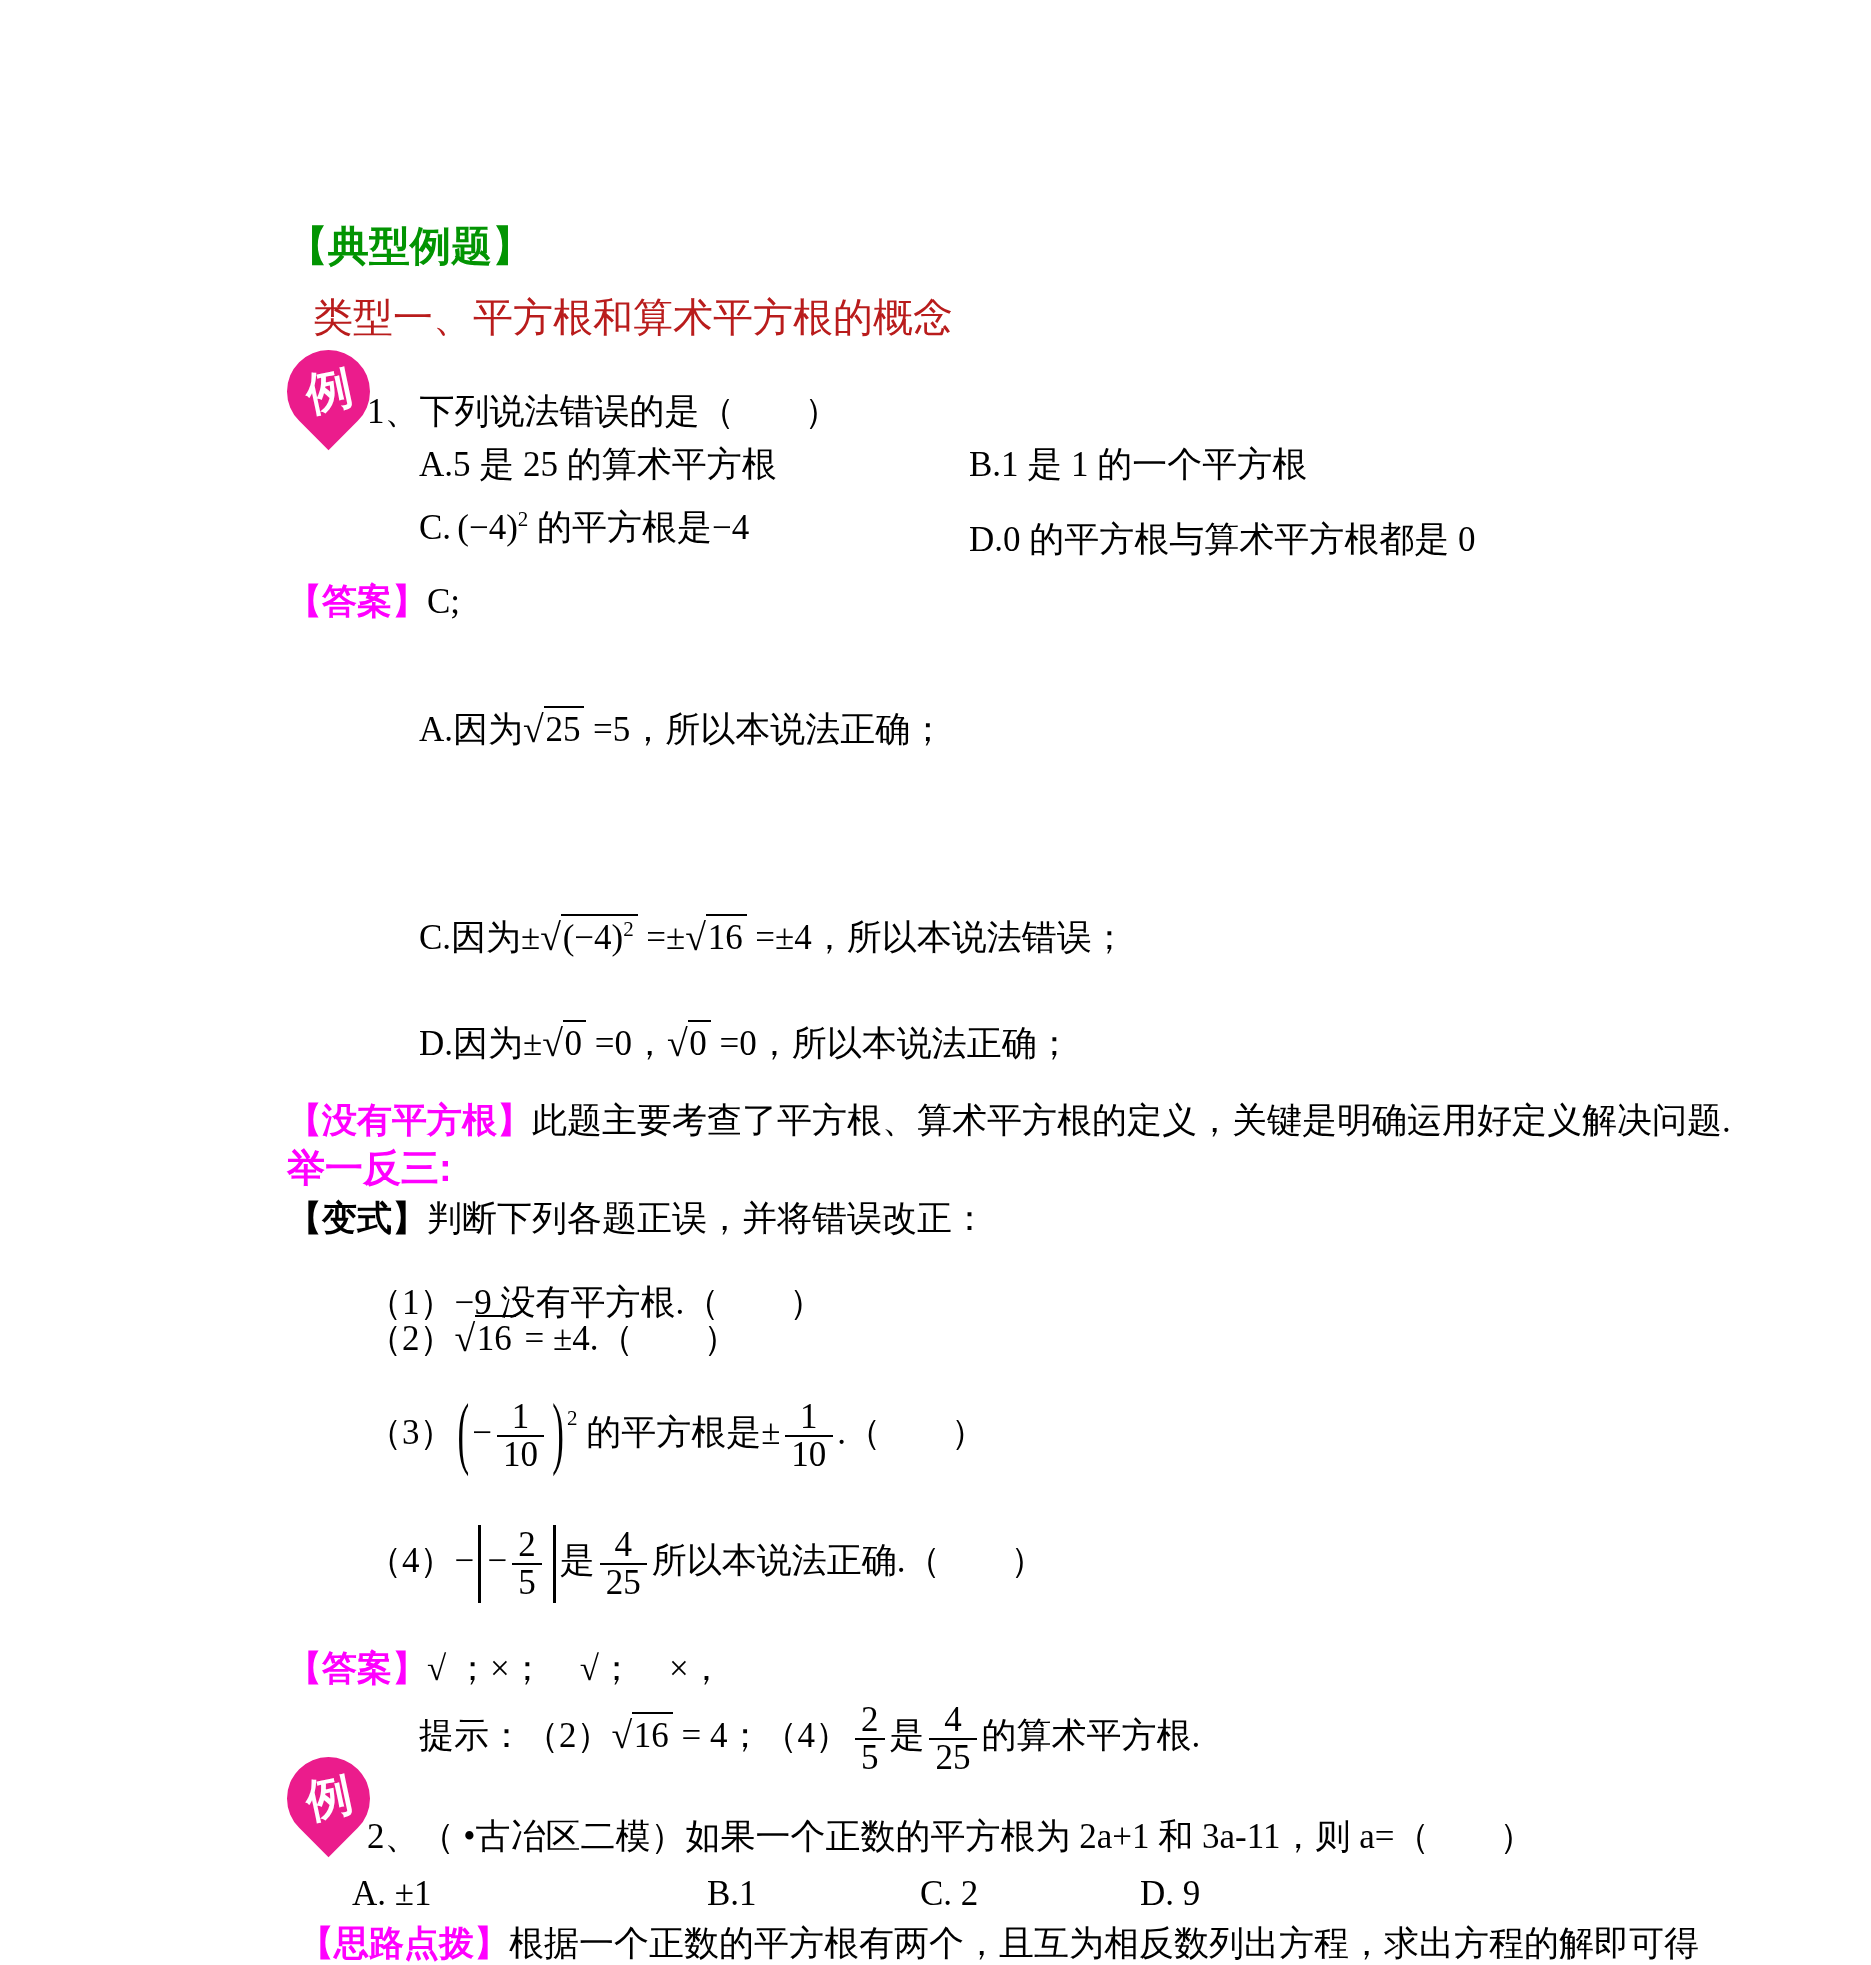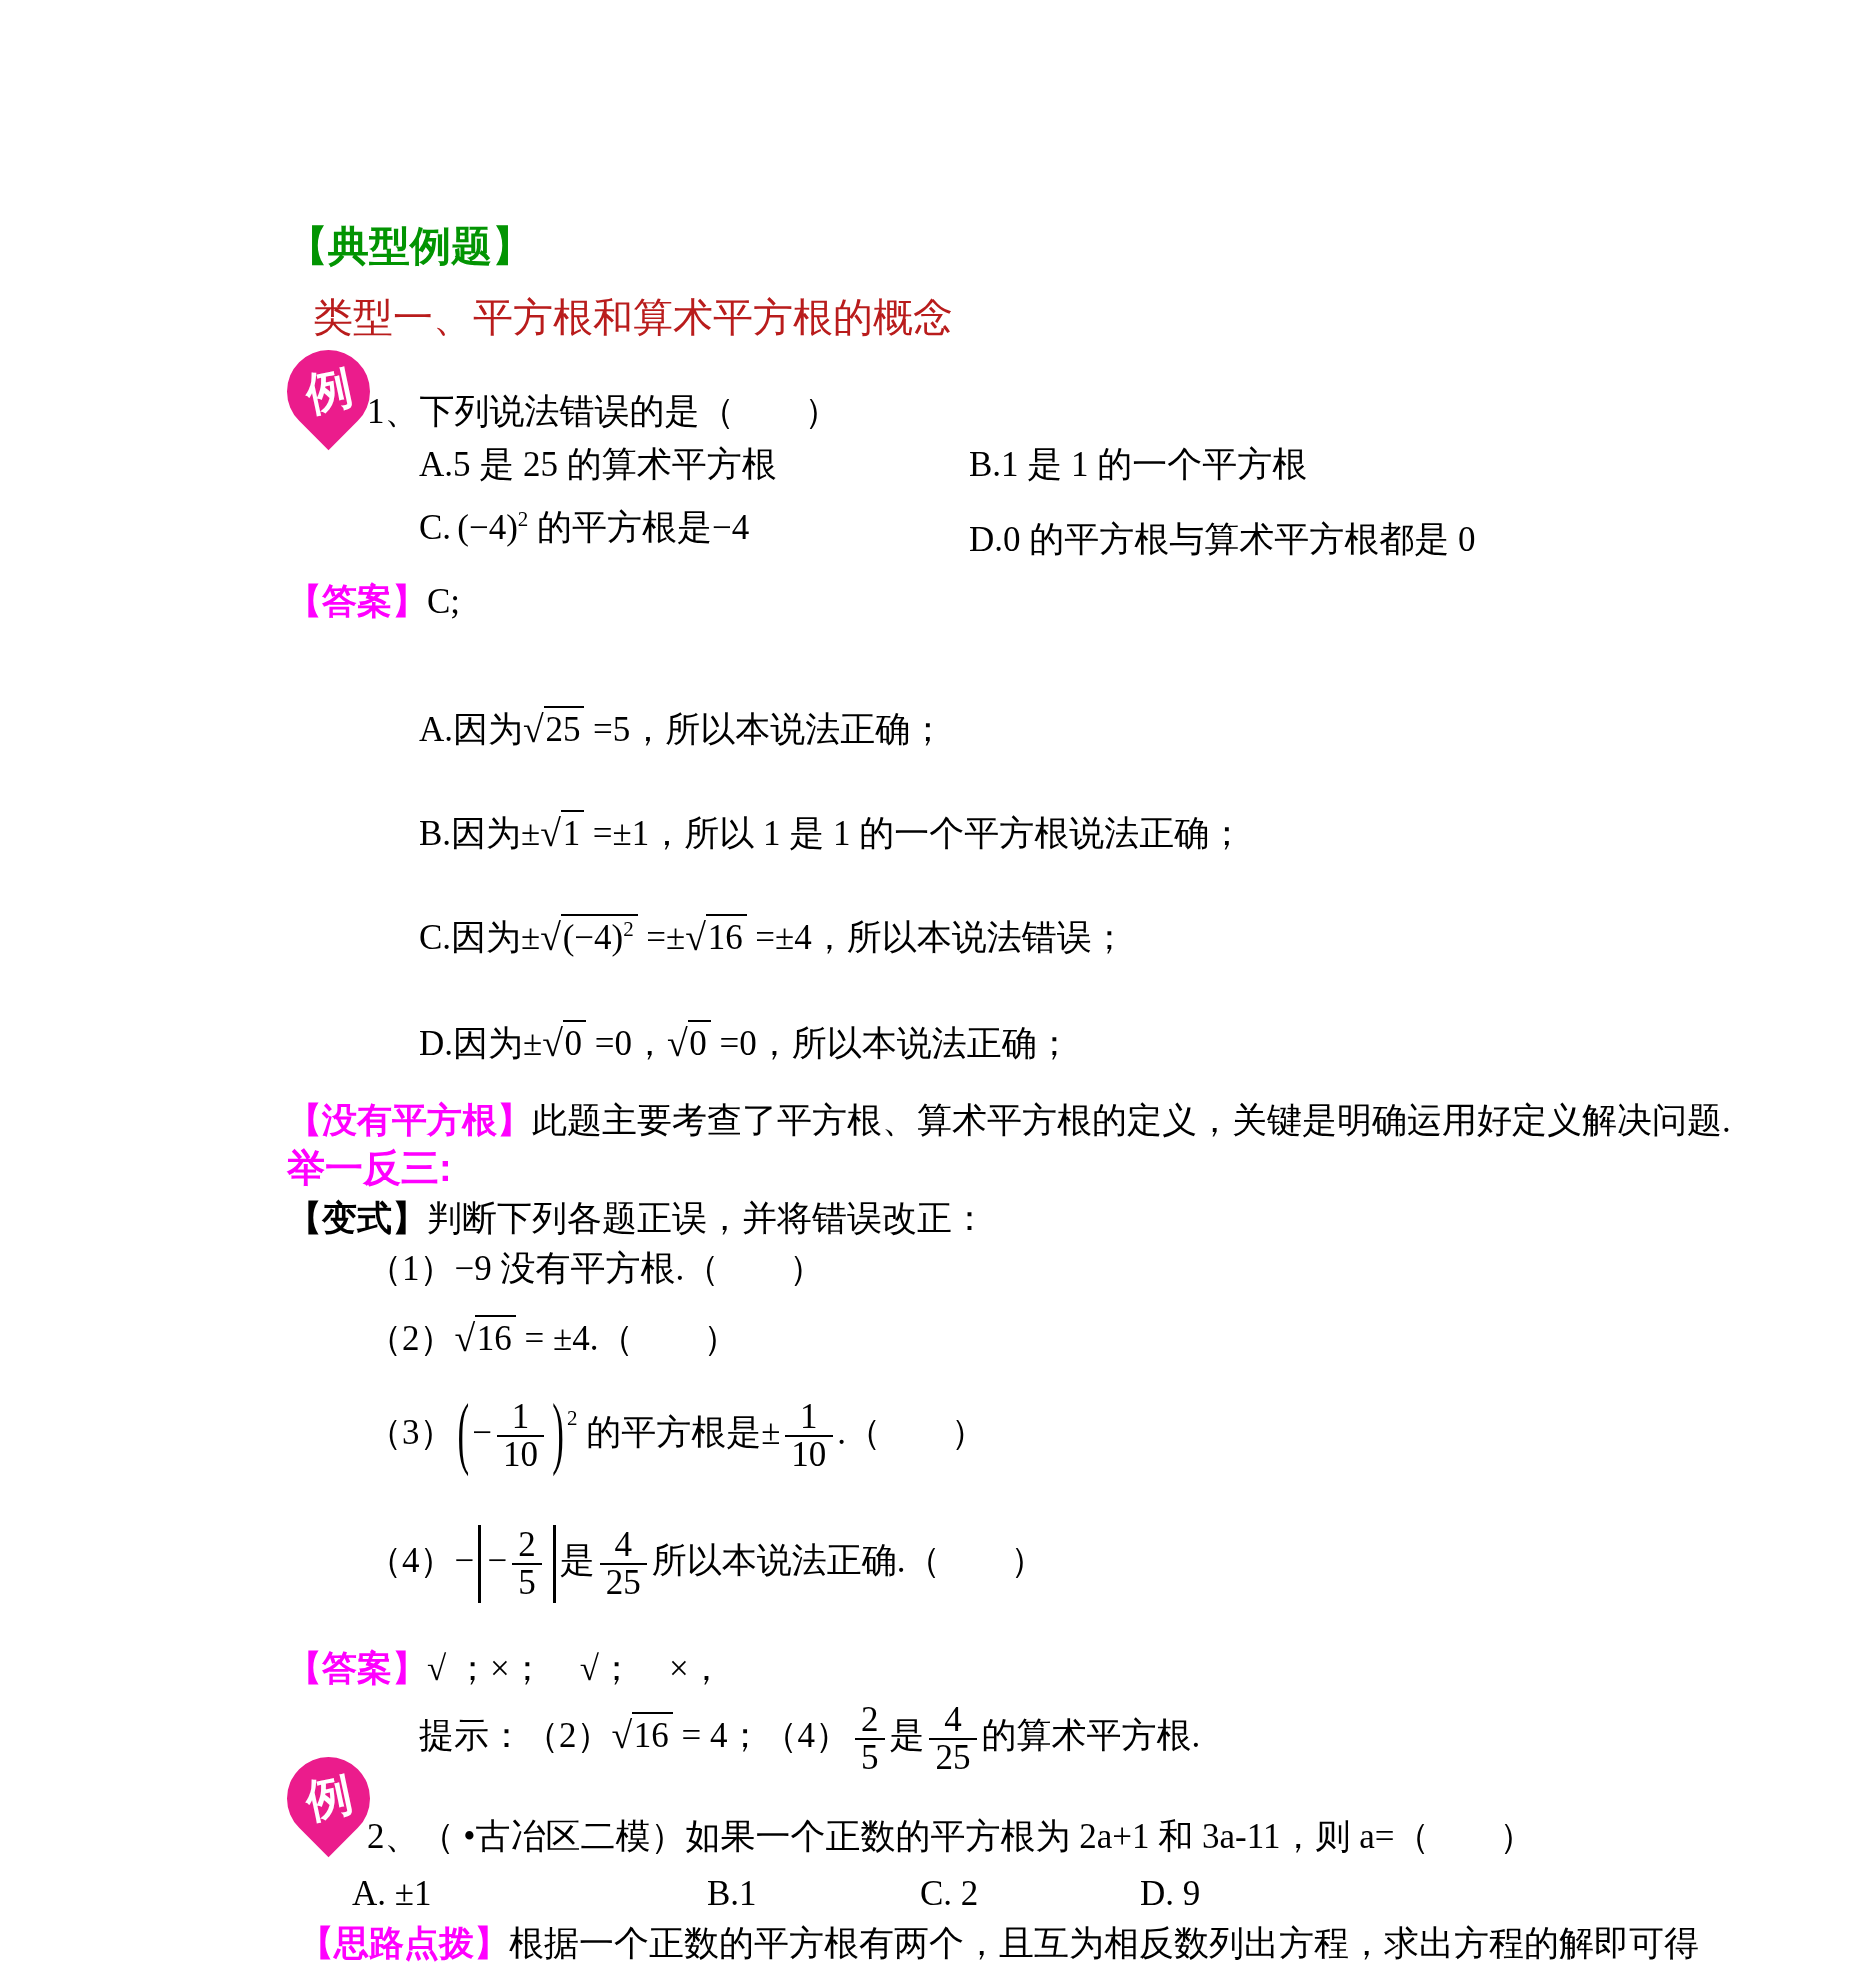--- a/index.html
+++ b/index.html
@@ -99,43 +99,40 @@
 
   <div class="line" style="top:578px;left:287px;text-align:right;">
     <span class="magenta">【答案】</span><span>C;</span>
   </div>
 
 
   <div class="line" style="top:704px;left:419px;">
     <span>A.因为</span><span class="sqrt"><span class="sign">√</span><span class="rad">25</span></span><span> =5，所以本说法正确；</span>
   </div>
 
-  <div class="line" style="top:808px;left:419px;">
-    <span>B.因为±</span><span class="sqrt"><span class="sign">√</span><span class="rad">1</span></span><span> =±1，所以 1 是 1 的一个平方根说法正确；</span>
-  </div>
 
   <div class="line" style="top:912px;left:419px;">
     <span>C.因为±</span><span class="sqrt"><span class="sign">√</span><span class="rad"><span>(−4)</span><sup>2</sup></span></span><span> =±</span><span class="sqrt"><span class="sign">√</span><span class="rad">16</span></span><span> =±4，所以本说法错误；</span>
   </div>
 
   <div class="line" style="top:1018px;left:419px;">
     <span>D.因为±</span><span class="sqrt"><span class="sign">√</span><span class="rad">0</span></span><span> =0，</span><span class="sqrt"><span class="sign">√</span><span class="rad">0</span></span><span> =0，所以本说法正确；</span>
   </div>
 
   <div class="line" style="top:1097px;left:287px;">
     <span class="magenta">【没有平方根】</span><span>此题主要考查了平方根、算术平方根的定义，关键是明确运用好定义解决问题.</span>
   </div>
 
   <div class="line magenta" style="top:1144px;left:287px;font-size:38px;">举一反三:</div>
 
   <div class="line" style="top:1195px;left:287px;">
     <span class="blackbold">【变式】</span><span>判断下列各题正误，并将错误改正：</span>
   </div>
 
-  <div class="line" style="top:1246px;left:367px;font-family:Liberation Serif, serif;">（1）−9 没有平方根.（　　）</div>
+  <div class="line" style="top:1280px;left:367px;font-family:Liberation Serif, serif;">（1）−9 没有平方根.（　　）</div>
 
   <div class="line" style="top:1313px;left:367px;">
     <span>（2）</span><span class="sqrt"><span class="sign">√</span><span class="rad">16</span></span><span> = ±4.（　　）</span>
   </div>
 
   <div class="line" style="top:1399px;left:367px;">
     <span>（3）</span><span class="bigp">(</span><span>−</span><span class="frac"><span class="num">1</span><span class="den">10</span></span><span class="bigp">)</span><span class="sup-high">2</span><span> 的平方根是±</span><span class="frac"><span class="num">1</span><span class="den">10</span></span><span>.（　　）</span>
   </div>
 
   <div class="line" style="top:1525px;left:367px;">

